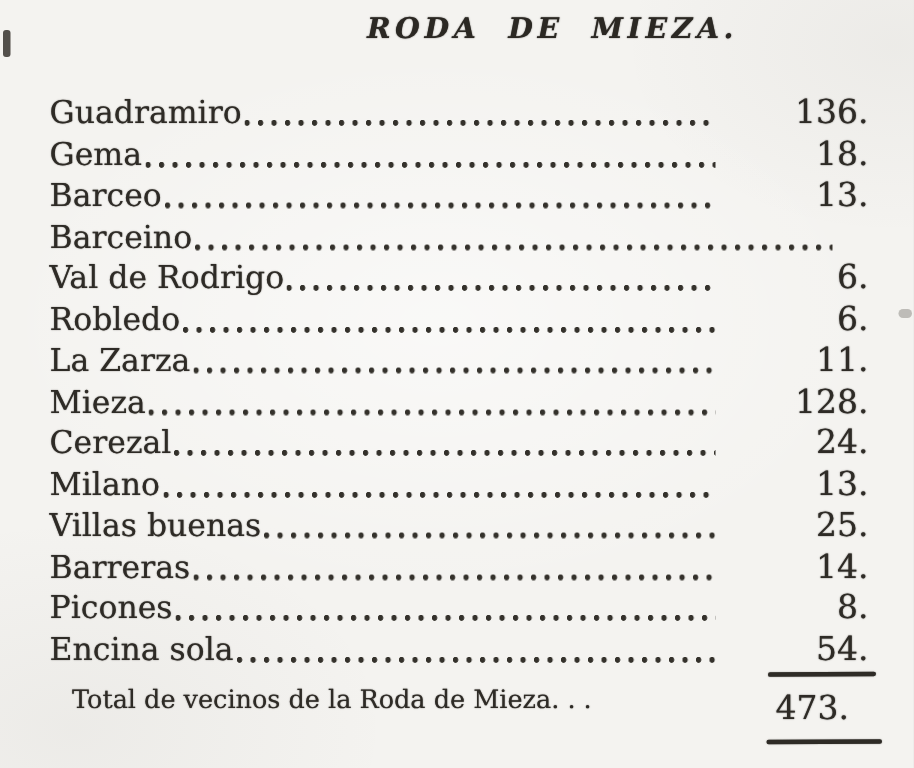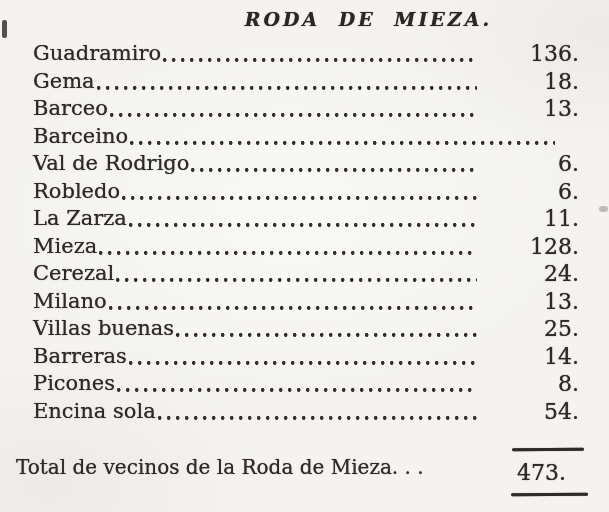--- a/index.html
+++ b/index.html
@@ -31,21 +31,21 @@
     word-spacing: 9px;
     color: #2b2823;
     text-shadow: 0 0 0.9px rgba(43,40,35,0.85);
     font-style: italic;
   }
 
   .rows {
     position: absolute;
     left: 33px;
     right: 30px;
-    top: 40px;
+    top: 62px;
   }
   .row {
     display: flex;
     height: 27.5px;
     line-height: 27.5px;
     white-space: nowrap;
   }
   .row .name {
     font-size: 21px;
     text-shadow: 0 0 0.8px rgba(46,43,38,0.8);
@@ -62,23 +62,23 @@
   }
   .row .value {
     width: 78px;
     text-align: right;
     font-size: 22px;
     text-shadow: 0 0 0.9px rgba(40,37,32,0.9);
   }
 
   .total-label {
     position: absolute;
-    left: 16px;
+    left: 48px;
     top: 457px;
-    font-size: 20px;
+    font-size: 17px;
     line-height: 21px;
     white-space: nowrap;
     text-shadow: 0 0 0.8px rgba(46,43,38,0.8);
   }
   .total-value {
     position: absolute;
     top: 461px;
     right: 43px;
     width: 78px;
     text-align: right;

